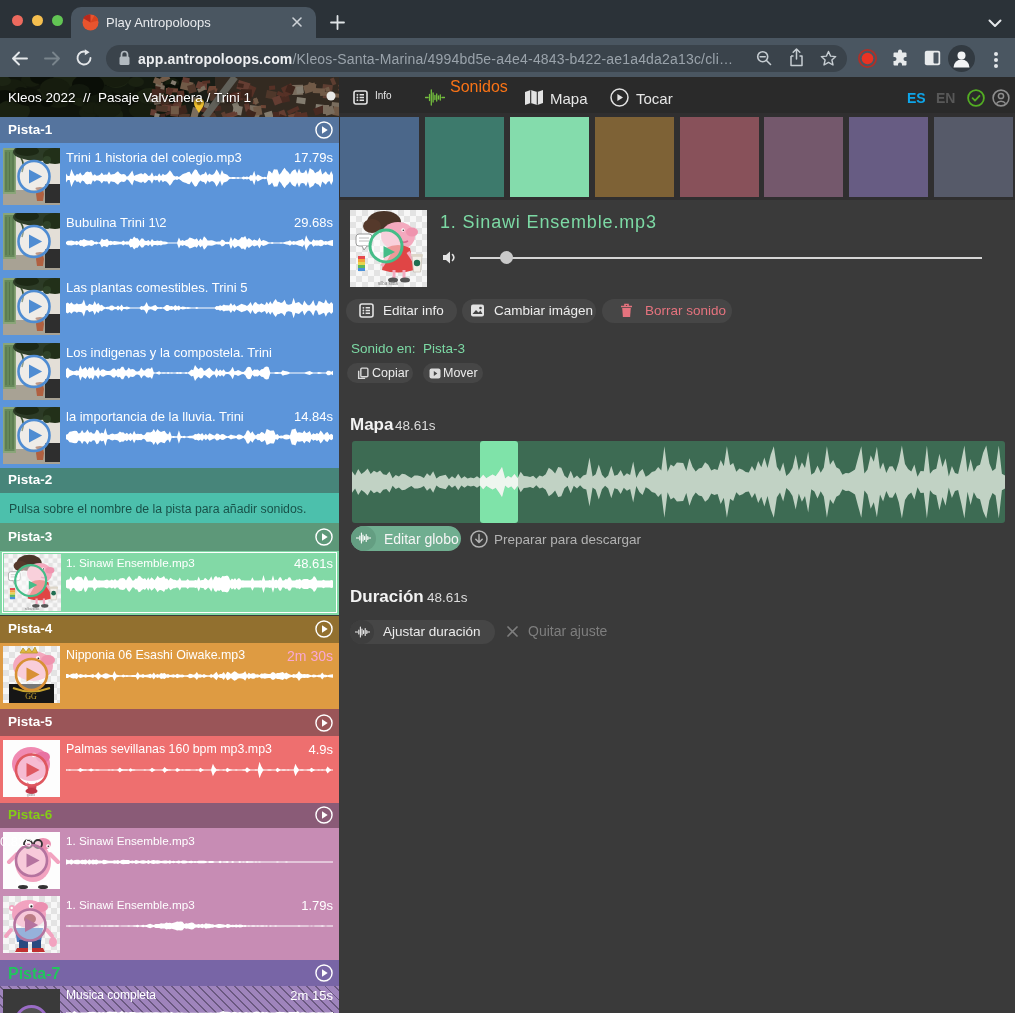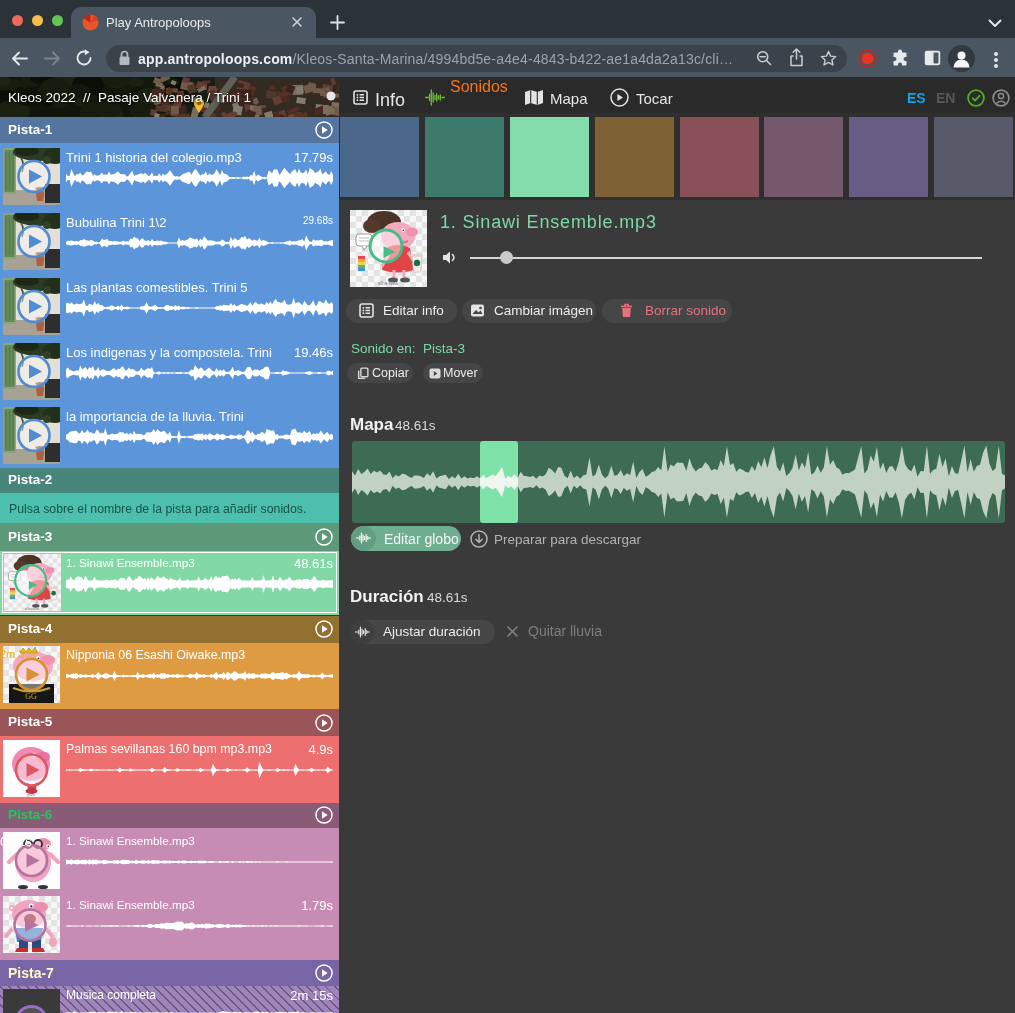--- a/index.html
+++ b/index.html
@@ -76,21 +76,21 @@
 <div class="ab" style="left:994px;top:58px;width:4px;height:4px;border-radius:50%;background:#e4e7ea"></div>
 <div class="ab" style="left:994px;top:64px;width:4px;height:4px;border-radius:50%;background:#e4e7ea"></div>
 <div class="ab" style="left:339px;top:77px;width:676px;height:36px;background:#2a2a2a"></div>
 <svg class="ab" style="left:353px;top:90px" width="15" height="15" viewBox="0 0 15 15">
       <rect x="1" y="1" width="13" height="13" rx="2" stroke="#e3e3e3" stroke-width="1.6" fill="none"></rect>
       <circle cx="4.4" cy="4.8" r="0.9" fill="#e3e3e3"></circle>
       <circle cx="4.4" cy="7.5" r="0.9" fill="#e3e3e3"></circle>
       <circle cx="4.4" cy="10.2" r="0.9" fill="#e3e3e3"></circle>
       <path d="M6.6,4.8 H11 M6.6,7.5 H11 M6.6,10.2 H11" stroke="#e3e3e3" stroke-width="1.4"></path>
     </svg>
-<div class="ab tx" style="left:375px;top:90px;font-size:18px;color:#e6e6e6">Info</div>
+<div class="ab tx" style="left:375px;top:90px;font-size:10px;color:#e6e6e6">Info</div>
 <svg class="ab" style="left:425px;top:89px" width="20" height="17" viewBox="0 0 20 17">
       <path d="M0.5,8.5 H3 M17,8.5 H19.5" stroke="#74bf3e" stroke-width="1.5" stroke-linecap="round"></path>
       <path d="M4.5,8.5 V5.5 M4.5,8.5 V11.5 M6.3,8.5 V1 M6.3,8.5 V16 M8.1,8.5 V4 M8.1,8.5 V13 M9.9,8.5 V6.5 M9.9,8.5 V10.5 M11.7,8.5 V5 M11.7,8.5 V12 M13.5,8.5 V7 M13.5,8.5 V10 M15.3,8.5 V6 M15.3,8.5 V11" stroke="#74bf3e" stroke-width="1.3" stroke-linecap="round"></path>
     </svg>
 <div class="ab tx" style="left:450px;top:78px;font-size:16px;color:#f97316">Sonidos</div>
 <svg class="ab" style="left:524px;top:89px" width="20" height="17" viewBox="0 0 20 17">
       <path d="M1,3 L6.7,1 L13.3,3 L19,1 V14 L13.3,16 L6.7,14 L1,16 Z" fill="#e3e3e3"></path>
       <path d="M6.7,1.2 V14 M13.3,3 V15.8" stroke="#2a2a2a" stroke-width="1.1"></path>
     </svg>
 <div class="ab tx" style="left:550px;top:90px;font-size:15px;color:#e6e6e6">Mapa</div>
@@ -342,21 +342,21 @@
         <ellipse cx="52" cy="8" rx="12" ry="8" fill="#223019"></ellipse>
         <ellipse cx="24" cy="3" rx="12" ry="5" fill="#1c2815"></ellipse>
         <circle cx="44" cy="12" r="4" fill="#2f4227"></circle>
         <path d="M18,10 q4,6 1,14" stroke="#3a5230" stroke-width="1.5" fill="none"></path>
         <rect x="42" y="36" width="15" height="19" fill="#2e2e2e"></rect>
         <path d="M33,46 q1,-6 4,-6 q3,0 4,6 l-1,7 h-6 Z" fill="#b06040"></path>
         <ellipse cx="37" cy="40.5" rx="4.5" ry="1.5" fill="#8a4a30"></ellipse>
       </svg>
     </div>
     <div class="ab tx" style="left:66px;top:215px;font-size:13.0px;color:#fff">Bubulina Trini 1\2</div>
-    <div class="ab tx" style="left:0;top:215px;width:333px;text-align:right;font-size:10px;color:#fff">29.68s</div>
+    <div class="ab tx" style="left:0;top:215px;width:333px;text-align:right;font-size:13px;color:#fff">29.68s</div>
     <div class="ab" style="left:66px;top:231px">
       <svg width="267" height="24" viewBox="0 0 267 24" style="display:block">
         <path d="M0.0,10.9 L1.8,9.8 L3.6,9.7 L5.4,9.5 L7.2,9.9 L9.0,10.5 L10.8,9.8 L12.5,10.8 L14.3,9.1 L16.1,9.2 L17.9,8.1 L19.7,9.0 L21.5,9.4 L23.3,9.7 L25.1,9.1 L26.9,9.4 L28.7,11.1 L30.5,10.6 L32.3,11.4 L34.0,11.0 L35.8,7.5 L37.6,8.9 L39.4,8.7 L41.2,7.8 L43.0,10.2 L44.8,9.7 L46.6,10.4 L48.4,10.1 L50.2,10.2 L52.0,10.4 L53.8,10.8 L55.6,10.8 L57.3,9.4 L59.1,10.7 L60.9,10.2 L62.7,10.4 L64.5,7.5 L66.3,8.3 L68.1,5.5 L69.9,7.2 L71.7,7.2 L73.5,10.0 L75.3,7.4 L77.1,7.4 L78.8,9.7 L80.6,9.9 L82.4,8.9 L84.2,10.8 L86.0,8.0 L87.8,10.0 L89.6,10.1 L91.4,9.4 L93.2,10.1 L95.0,9.5 L96.8,10.5 L98.6,10.6 L100.3,10.7 L102.1,11.4 L103.9,11.5 L105.7,11.5 L107.5,11.5 L109.3,11.5 L111.1,11.5 L112.9,6.6 L114.7,9.9 L116.5,9.0 L118.3,9.9 L120.1,9.0 L121.9,8.5 L123.6,6.4 L125.4,7.0 L127.2,7.7 L129.0,8.6 L130.8,7.3 L132.6,10.3 L134.4,7.5 L136.2,9.4 L138.0,5.3 L139.8,6.9 L141.6,9.5 L143.4,9.6 L145.1,9.2 L146.9,9.4 L148.7,10.2 L150.5,10.8 L152.3,10.5 L154.1,10.6 L155.9,8.6 L157.7,9.2 L159.5,11.1 L161.3,10.8 L163.1,11.1 L164.9,5.7 L166.7,9.7 L168.4,7.0 L170.2,8.0 L172.0,9.2 L173.8,8.3 L175.6,6.0 L177.4,6.5 L179.2,4.9 L181.0,8.7 L182.8,7.1 L184.6,8.2 L186.4,9.7 L188.2,8.5 L189.9,9.2 L191.7,9.8 L193.5,6.4 L195.3,10.2 L197.1,8.9 L198.9,9.6 L200.7,10.2 L202.5,11.3 L204.3,11.5 L206.1,10.9 L207.9,11.5 L209.7,11.5 L211.4,11.5 L213.2,11.5 L215.0,11.3 L216.8,11.5 L218.6,10.9 L220.4,10.4 L222.2,10.3 L224.0,9.3 L225.8,10.7 L227.6,10.0 L229.4,10.5 L231.2,10.0 L233.0,9.2 L234.7,8.9 L236.5,7.9 L238.3,10.8 L240.1,4.3 L241.9,8.2 L243.7,10.6 L245.5,10.9 L247.3,8.3 L249.1,9.4 L250.9,9.2 L252.7,9.4 L254.5,8.8 L256.2,8.9 L258.0,10.6 L259.8,10.1 L261.6,10.4 L263.4,9.8 L265.2,9.2 L267.0,8.9 L267.0,15.1 L265.2,14.8 L263.4,14.2 L261.6,13.6 L259.8,13.9 L258.0,13.4 L256.2,15.1 L254.5,15.2 L252.7,14.6 L250.9,14.8 L249.1,14.6 L247.3,15.7 L245.5,13.1 L243.7,13.4 L241.9,15.8 L240.1,19.7 L238.3,13.2 L236.5,16.1 L234.7,15.1 L233.0,14.8 L231.2,14.0 L229.4,13.5 L227.6,14.0 L225.8,13.3 L224.0,14.7 L222.2,13.7 L220.4,13.6 L218.6,13.1 L216.8,12.5 L215.0,12.7 L213.2,12.5 L211.4,12.5 L209.7,12.5 L207.9,12.5 L206.1,13.1 L204.3,12.5 L202.5,12.7 L200.7,13.8 L198.9,14.4 L197.1,15.1 L195.3,13.8 L193.5,17.6 L191.7,14.2 L189.9,14.8 L188.2,15.5 L186.4,14.3 L184.6,15.8 L182.8,16.9 L181.0,15.3 L179.2,19.1 L177.4,17.5 L175.6,18.0 L173.8,15.7 L172.0,14.8 L170.2,16.0 L168.4,17.0 L166.7,14.3 L164.9,18.3 L163.1,12.9 L161.3,13.2 L159.5,12.9 L157.7,14.8 L155.9,15.4 L154.1,13.4 L152.3,13.5 L150.5,13.2 L148.7,13.8 L146.9,14.6 L145.1,14.8 L143.4,14.4 L141.6,14.5 L139.8,17.1 L138.0,18.7 L136.2,14.6 L134.4,16.5 L132.6,13.7 L130.8,16.7 L129.0,15.4 L127.2,16.3 L125.4,17.0 L123.6,17.6 L121.9,15.5 L120.1,15.0 L118.3,14.1 L116.5,15.0 L114.7,14.1 L112.9,17.4 L111.1,12.5 L109.3,12.5 L107.5,12.5 L105.7,12.5 L103.9,12.5 L102.1,12.6 L100.3,13.3 L98.6,13.4 L96.8,13.5 L95.0,14.5 L93.2,13.9 L91.4,14.6 L89.6,13.9 L87.8,14.0 L86.0,16.0 L84.2,13.2 L82.4,15.1 L80.6,14.1 L78.8,14.3 L77.1,16.6 L75.3,16.6 L73.5,14.0 L71.7,16.8 L69.9,16.8 L68.1,18.5 L66.3,15.7 L64.5,16.5 L62.7,13.6 L60.9,13.8 L59.1,13.3 L57.3,14.6 L55.6,13.2 L53.8,13.2 L52.0,13.6 L50.2,13.8 L48.4,13.9 L46.6,13.6 L44.8,14.3 L43.0,13.8 L41.2,16.2 L39.4,15.3 L37.6,15.1 L35.8,16.5 L34.0,13.0 L32.3,12.6 L30.5,13.4 L28.7,12.9 L26.9,14.6 L25.1,14.9 L23.3,14.3 L21.5,14.6 L19.7,15.0 L17.9,15.9 L16.1,14.8 L14.3,14.9 L12.5,13.2 L10.8,14.2 L9.0,13.5 L7.2,14.1 L5.4,14.5 L3.6,14.3 L1.8,14.2 L0.0,13.1 Z" fill="#ffffff"></path>
       </svg>
     </div>
 <svg class="ab" style="left:3px;top:213px" width="57" height="57" viewBox="0 0 57 57">
       <circle cx="31.0" cy="28.5" r="15.5" fill="rgba(255,255,255,0.42)" stroke="#4f8cd2" stroke-width="2.6"></circle>
       <path d="M26.0,21.5 L39.1,28.5 L26.0,35.5 Z" fill="#4f8cd2"></path>
     </svg>
 <div class="ab" style="left:3px;top:278px;width:57px;height:57px;overflow:hidden">
@@ -397,21 +397,20 @@
         <ellipse cx="52" cy="8" rx="12" ry="8" fill="#223019"></ellipse>
         <ellipse cx="24" cy="3" rx="12" ry="5" fill="#1c2815"></ellipse>
         <circle cx="44" cy="12" r="4" fill="#2f4227"></circle>
         <path d="M18,10 q4,6 1,14" stroke="#3a5230" stroke-width="1.5" fill="none"></path>
         <rect x="42" y="36" width="15" height="19" fill="#2e2e2e"></rect>
         <path d="M33,46 q1,-6 4,-6 q3,0 4,6 l-1,7 h-6 Z" fill="#b06040"></path>
         <ellipse cx="37" cy="40.5" rx="4.5" ry="1.5" fill="#8a4a30"></ellipse>
       </svg>
     </div>
     <div class="ab tx" style="left:66px;top:345px;font-size:13.0px;color:#fff">Los indigenas y la compostela. Trini</div>
-    <div class="ab tx" style="left:0;top:345px;width:333px;text-align:right;font-size:13px;color:#fff">19.46s</div>
     <div class="ab" style="left:66px;top:361px">
       <svg width="267" height="24" viewBox="0 0 267 24" style="display:block">
         <path d="M0.0,8.2 L1.8,6.4 L3.6,8.7 L5.4,9.6 L7.2,10.2 L9.0,9.9 L10.8,9.3 L12.5,10.0 L14.3,4.2 L16.1,8.4 L17.9,7.3 L19.7,6.1 L21.5,9.3 L23.3,6.0 L25.1,7.5 L26.9,5.0 L28.7,9.7 L30.5,9.0 L32.3,6.0 L34.0,10.3 L35.8,8.6 L37.6,8.2 L39.4,9.5 L41.2,10.0 L43.0,9.9 L44.8,9.6 L46.6,7.7 L48.4,7.3 L50.2,9.4 L52.0,7.6 L53.8,8.2 L55.6,5.7 L57.3,5.8 L59.1,9.2 L60.9,9.3 L62.7,6.6 L64.5,8.6 L66.3,8.0 L68.1,8.4 L69.9,10.3 L71.7,10.4 L73.5,9.7 L75.3,6.4 L77.1,9.3 L78.8,9.5 L80.6,7.8 L82.4,7.2 L84.2,8.1 L86.0,6.0 L87.8,11.3 L89.6,11.4 L91.4,10.9 L93.2,10.3 L95.0,11.4 L96.8,11.2 L98.6,11.3 L100.3,11.5 L102.1,11.1 L103.9,11.5 L105.7,11.2 L107.5,11.4 L109.3,11.5 L111.1,11.1 L112.9,11.2 L114.7,11.1 L116.5,11.5 L118.3,11.5 L120.1,11.1 L121.9,11.5 L123.6,10.2 L125.4,8.4 L127.2,9.3 L129.0,4.0 L130.8,6.5 L132.6,8.2 L134.4,6.6 L136.2,7.1 L138.0,10.1 L139.8,9.2 L141.6,7.8 L143.4,6.4 L145.1,8.5 L146.9,10.3 L148.7,10.5 L150.5,7.1 L152.3,10.3 L154.1,8.5 L155.9,10.1 L157.7,8.2 L159.5,10.8 L161.3,11.0 L163.1,10.8 L164.9,9.0 L166.7,5.8 L168.4,10.2 L170.2,10.1 L172.0,9.1 L173.8,9.7 L175.6,10.7 L177.4,11.1 L179.2,9.7 L181.0,6.6 L182.8,5.7 L184.6,6.2 L186.4,10.2 L188.2,8.5 L189.9,8.7 L191.7,8.5 L193.5,9.9 L195.3,8.3 L197.1,7.9 L198.9,6.0 L200.7,5.5 L202.5,6.0 L204.3,11.4 L206.1,11.5 L207.9,11.5 L209.7,11.0 L211.4,10.9 L213.2,11.2 L215.0,11.3 L216.8,9.3 L218.6,10.1 L220.4,10.2 L222.2,10.7 L224.0,11.5 L225.8,11.5 L227.6,11.5 L229.4,11.4 L231.2,11.5 L233.0,11.5 L234.7,11.5 L236.5,11.5 L238.3,11.5 L240.1,10.9 L241.9,10.6 L243.7,10.0 L245.5,11.0 L247.3,11.4 L249.1,11.5 L250.9,11.4 L252.7,11.1 L254.5,11.2 L256.2,11.5 L258.0,11.5 L259.8,11.5 L261.6,9.8 L263.4,9.8 L265.2,10.7 L267.0,9.8 L267.0,14.2 L265.2,13.3 L263.4,14.2 L261.6,14.2 L259.8,12.5 L258.0,12.5 L256.2,12.5 L254.5,12.8 L252.7,12.9 L250.9,12.6 L249.1,12.5 L247.3,12.6 L245.5,13.0 L243.7,14.0 L241.9,13.4 L240.1,13.1 L238.3,12.5 L236.5,12.5 L234.7,12.5 L233.0,12.5 L231.2,12.5 L229.4,12.6 L227.6,12.5 L225.8,12.5 L224.0,12.5 L222.2,13.3 L220.4,13.8 L218.6,13.9 L216.8,14.7 L215.0,12.7 L213.2,12.8 L211.4,13.1 L209.7,13.0 L207.9,12.5 L206.1,12.5 L204.3,12.6 L202.5,18.0 L200.7,18.5 L198.9,18.0 L197.1,16.1 L195.3,15.7 L193.5,14.1 L191.7,15.5 L189.9,15.3 L188.2,15.5 L186.4,13.8 L184.6,17.8 L182.8,18.3 L181.0,17.4 L179.2,14.3 L177.4,12.9 L175.6,13.3 L173.8,14.3 L172.0,14.9 L170.2,13.9 L168.4,13.8 L166.7,18.2 L164.9,15.0 L163.1,13.2 L161.3,13.0 L159.5,13.2 L157.7,15.8 L155.9,13.9 L154.1,15.5 L152.3,13.7 L150.5,16.9 L148.7,13.5 L146.9,13.7 L145.1,15.5 L143.4,17.6 L141.6,16.2 L139.8,14.8 L138.0,13.9 L136.2,16.9 L134.4,17.4 L132.6,15.8 L130.8,17.5 L129.0,20.0 L127.2,14.7 L125.4,15.6 L123.6,13.8 L121.9,12.5 L120.1,12.9 L118.3,12.5 L116.5,12.5 L114.7,12.9 L112.9,12.8 L111.1,12.9 L109.3,12.5 L107.5,12.6 L105.7,12.8 L103.9,12.5 L102.1,12.9 L100.3,12.5 L98.6,12.7 L96.8,12.8 L95.0,12.6 L93.2,13.7 L91.4,13.1 L89.6,12.6 L87.8,12.7 L86.0,18.0 L84.2,15.9 L82.4,16.8 L80.6,16.2 L78.8,14.5 L77.1,14.7 L75.3,17.6 L73.5,14.3 L71.7,13.6 L69.9,13.7 L68.1,15.6 L66.3,16.0 L64.5,15.4 L62.7,17.4 L60.9,14.7 L59.1,14.8 L57.3,18.2 L55.6,18.3 L53.8,15.8 L52.0,16.4 L50.2,14.6 L48.4,16.7 L46.6,16.3 L44.8,14.4 L43.0,14.1 L41.2,14.0 L39.4,14.5 L37.6,15.8 L35.8,15.4 L34.0,13.7 L32.3,18.0 L30.5,15.0 L28.7,14.3 L26.9,19.0 L25.1,16.5 L23.3,18.0 L21.5,14.7 L19.7,17.9 L17.9,16.7 L16.1,15.6 L14.3,19.8 L12.5,14.0 L10.8,14.7 L9.0,14.1 L7.2,13.8 L5.4,14.4 L3.6,15.3 L1.8,17.6 L0.0,15.8 Z" fill="#ffffff"></path>
       </svg>
     </div>
 <svg class="ab" style="left:3px;top:343px" width="57" height="57" viewBox="0 0 57 57">
       <circle cx="31.0" cy="28.5" r="15.5" fill="rgba(255,255,255,0.42)" stroke="#4f8cd2" stroke-width="2.6"></circle>
       <path d="M26.0,21.5 L39.1,28.5 L26.0,35.5 Z" fill="#4f8cd2"></path>
     </svg>
 <div class="ab" style="left:3px;top:407px;width:57px;height:57px;overflow:hidden">
@@ -425,20 +424,21 @@
         <ellipse cx="52" cy="8" rx="12" ry="8" fill="#223019"></ellipse>
         <ellipse cx="24" cy="3" rx="12" ry="5" fill="#1c2815"></ellipse>
         <circle cx="44" cy="12" r="4" fill="#2f4227"></circle>
         <path d="M18,10 q4,6 1,14" stroke="#3a5230" stroke-width="1.5" fill="none"></path>
         <rect x="42" y="36" width="15" height="19" fill="#2e2e2e"></rect>
         <path d="M33,46 q1,-6 4,-6 q3,0 4,6 l-1,7 h-6 Z" fill="#b06040"></path>
         <ellipse cx="37" cy="40.5" rx="4.5" ry="1.5" fill="#8a4a30"></ellipse>
       </svg>
     </div>
     <div class="ab tx" style="left:66px;top:409px;font-size:13.0px;color:#fff">la importancia de la lluvia. Trini</div>
+    <div class="ab tx" style="left:0;top:409px;width:333px;text-align:right;font-size:13px;color:#fff">14.84s</div>
     <div class="ab" style="left:66px;top:425px">
       <svg width="267" height="24" viewBox="0 0 267 24" style="display:block">
         <path d="M0.0,9.8 L1.8,8.9 L3.6,6.7 L5.4,6.6 L7.2,6.1 L9.0,5.7 L10.8,6.1 L12.5,8.5 L14.3,8.0 L16.1,5.1 L17.9,8.1 L19.7,7.3 L21.5,4.5 L23.3,7.7 L25.1,6.9 L26.9,8.8 L28.7,8.5 L30.5,4.8 L32.3,5.6 L34.0,8.8 L35.8,7.6 L37.6,8.4 L39.4,3.1 L41.2,9.4 L43.0,10.0 L44.8,8.9 L46.6,8.6 L48.4,9.2 L50.2,9.1 L52.0,8.5 L53.8,6.4 L55.6,7.5 L57.3,7.2 L59.1,9.1 L60.9,7.8 L62.7,9.4 L64.5,7.8 L66.3,9.8 L68.1,5.7 L69.9,9.3 L71.7,8.8 L73.5,9.1 L75.3,8.7 L77.1,10.3 L78.8,9.8 L80.6,7.3 L82.4,7.3 L84.2,7.5 L86.0,6.8 L87.8,3.9 L89.6,7.3 L91.4,4.1 L93.2,6.0 L95.0,7.1 L96.8,6.3 L98.6,5.7 L100.3,8.3 L102.1,9.5 L103.9,6.3 L105.7,11.3 L107.5,10.9 L109.3,11.3 L111.1,11.2 L112.9,5.3 L114.7,10.8 L116.5,11.3 L118.3,10.7 L120.1,11.4 L121.9,11.3 L123.6,10.7 L125.4,10.7 L127.2,10.4 L129.0,9.1 L130.8,9.3 L132.6,8.3 L134.4,9.4 L136.2,8.1 L138.0,10.5 L139.8,8.8 L141.6,10.6 L143.4,8.3 L145.1,9.0 L146.9,9.9 L148.7,10.5 L150.5,8.5 L152.3,8.8 L154.1,10.2 L155.9,9.1 L157.7,9.2 L159.5,10.5 L161.3,11.3 L163.1,10.7 L164.9,9.6 L166.7,10.3 L168.4,10.4 L170.2,11.1 L172.0,9.5 L173.8,9.5 L175.6,10.2 L177.4,11.2 L179.2,9.5 L181.0,5.6 L182.8,5.4 L184.6,8.6 L186.4,6.3 L188.2,9.3 L189.9,10.4 L191.7,8.7 L193.5,9.0 L195.3,7.0 L197.1,7.6 L198.9,9.1 L200.7,3.9 L202.5,4.8 L204.3,5.8 L206.1,5.5 L207.9,5.5 L209.7,10.0 L211.4,8.9 L213.2,10.9 L215.0,10.4 L216.8,10.7 L218.6,9.7 L220.4,9.5 L222.2,9.8 L224.0,10.4 L225.8,4.6 L227.6,4.2 L229.4,3.5 L231.2,7.7 L233.0,7.3 L234.7,7.5 L236.5,8.0 L238.3,5.4 L240.1,8.0 L241.9,7.5 L243.7,6.1 L245.5,10.0 L247.3,8.2 L249.1,9.2 L250.9,7.9 L252.7,9.1 L254.5,5.6 L256.2,7.3 L258.0,10.0 L259.8,7.7 L261.6,6.9 L263.4,9.9 L265.2,8.8 L267.0,10.1 L267.0,13.9 L265.2,15.2 L263.4,14.1 L261.6,17.1 L259.8,16.3 L258.0,14.0 L256.2,16.7 L254.5,18.4 L252.7,14.9 L250.9,16.1 L249.1,14.8 L247.3,15.8 L245.5,14.0 L243.7,17.9 L241.9,16.5 L240.1,16.0 L238.3,18.6 L236.5,16.0 L234.7,16.5 L233.0,16.7 L231.2,16.3 L229.4,20.5 L227.6,19.8 L225.8,19.4 L224.0,13.6 L222.2,14.2 L220.4,14.5 L218.6,14.3 L216.8,13.3 L215.0,13.6 L213.2,13.1 L211.4,15.1 L209.7,14.0 L207.9,18.5 L206.1,18.5 L204.3,18.2 L202.5,19.2 L200.7,20.1 L198.9,14.9 L197.1,16.4 L195.3,17.0 L193.5,15.0 L191.7,15.3 L189.9,13.6 L188.2,14.7 L186.4,17.7 L184.6,15.4 L182.8,18.6 L181.0,18.4 L179.2,14.5 L177.4,12.8 L175.6,13.8 L173.8,14.5 L172.0,14.5 L170.2,12.9 L168.4,13.6 L166.7,13.7 L164.9,14.4 L163.1,13.3 L161.3,12.7 L159.5,13.5 L157.7,14.8 L155.9,14.9 L154.1,13.8 L152.3,15.2 L150.5,15.5 L148.7,13.5 L146.9,14.1 L145.1,15.0 L143.4,15.7 L141.6,13.4 L139.8,15.2 L138.0,13.5 L136.2,15.9 L134.4,14.6 L132.6,15.7 L130.8,14.7 L129.0,14.9 L127.2,13.6 L125.4,13.3 L123.6,13.3 L121.9,12.7 L120.1,12.6 L118.3,13.3 L116.5,12.7 L114.7,13.2 L112.9,18.7 L111.1,12.8 L109.3,12.7 L107.5,13.1 L105.7,12.7 L103.9,17.7 L102.1,14.5 L100.3,15.7 L98.6,18.3 L96.8,17.7 L95.0,16.9 L93.2,18.0 L91.4,19.9 L89.6,16.7 L87.8,20.1 L86.0,17.2 L84.2,16.5 L82.4,16.7 L80.6,16.7 L78.8,14.2 L77.1,13.7 L75.3,15.3 L73.5,14.9 L71.7,15.2 L69.9,14.7 L68.1,18.3 L66.3,14.2 L64.5,16.2 L62.7,14.6 L60.9,16.2 L59.1,14.9 L57.3,16.8 L55.6,16.5 L53.8,17.6 L52.0,15.5 L50.2,14.9 L48.4,14.8 L46.6,15.4 L44.8,15.1 L43.0,14.0 L41.2,14.6 L39.4,20.9 L37.6,15.6 L35.8,16.4 L34.0,15.2 L32.3,18.4 L30.5,19.2 L28.7,15.5 L26.9,15.2 L25.1,17.1 L23.3,16.3 L21.5,19.5 L19.7,16.7 L17.9,15.9 L16.1,18.9 L14.3,16.0 L12.5,15.5 L10.8,17.9 L9.0,18.3 L7.2,17.9 L5.4,17.4 L3.6,17.3 L1.8,15.1 L0.0,14.2 Z" fill="#ffffff"></path>
       </svg>
     </div>
 <svg class="ab" style="left:3px;top:407px" width="57" height="57" viewBox="0 0 57 57">
       <circle cx="31.0" cy="28.5" r="15.5" fill="rgba(255,255,255,0.42)" stroke="#4f8cd2" stroke-width="2.6"></circle>
       <path d="M26.0,21.5 L39.1,28.5 L26.0,35.5 Z" fill="#4f8cd2"></path>
     </svg>
 <div class="ab" style="left:0;top:468px;width:339px;height:25px;background:#47857a"></div>
@@ -523,21 +523,21 @@
         <circle cx="35.4" cy="12.3" r="0.9" fill="#222"></circle>
         <path d="M17,7 l3,-5 l3,4 l3,-4 l3,4 l3,-5 l2.5,6 Z" fill="#e0b83e" stroke="#b8922a" stroke-width="0.8"></path>
         <rect x="6" y="38" width="45" height="19" fill="#161616"></rect>
         <path d="M10,42 q18,7 37,0" stroke="#caa530" stroke-width="2" fill="none"></path>
         <text x="28" y="53" font-size="8" fill="#caa530" text-anchor="middle" font-family="Liberation Serif">GG</text>
         <circle cx="28.5" cy="28.5" r="15.5" fill="rgba(255,255,255,0.42)" stroke="#d89034" stroke-width="2.6"></circle>
         <path d="M23.5,21.5 L36.6,28.5 L23.5,35.5 Z" fill="#d89034"></path>
       </svg>
     </div>
     <div class="ab tx" style="left:66px;top:648px;font-size:12.4px;color:#fff">Nipponia 06 Esashi Oiwake.mp3</div>
-    <div class="ab tx" style="left:0;top:648px;width:333px;text-align:left;font-size:11px;color:#eab308">2m 30s</div>
+    <div class="ab tx" style="left:0;top:648px;width:333px;text-align:right;font-size:14px;color:#f9a8d4">2m 30s</div>
     <div class="ab" style="left:66px;top:664px">
       <svg width="267" height="24" viewBox="0 0 267 24" style="display:block">
         <path d="M0.0,9.9 L1.8,9.9 L3.6,10.9 L5.4,9.9 L7.2,9.6 L9.0,9.7 L10.8,9.1 L12.5,11.0 L14.3,10.0 L16.1,10.4 L17.9,11.1 L19.7,10.3 L21.5,10.9 L23.3,11.0 L25.1,10.7 L26.9,10.1 L28.7,11.3 L30.5,10.2 L32.3,7.9 L34.0,10.3 L35.8,11.1 L37.6,9.9 L39.4,9.2 L41.2,9.4 L43.0,10.6 L44.8,10.9 L46.6,10.9 L48.4,7.0 L50.2,10.5 L52.0,11.0 L53.8,11.2 L55.6,11.2 L57.3,10.4 L59.1,11.3 L60.9,11.0 L62.7,11.3 L64.5,11.3 L66.3,10.9 L68.1,10.9 L69.9,11.1 L71.7,7.9 L73.5,10.7 L75.3,10.7 L77.1,10.0 L78.8,11.0 L80.6,10.8 L82.4,10.5 L84.2,9.7 L86.0,10.7 L87.8,8.6 L89.6,11.0 L91.4,10.1 L93.2,10.7 L95.0,9.1 L96.8,9.6 L98.6,9.1 L100.3,10.5 L102.1,10.1 L103.9,10.9 L105.7,10.7 L107.5,10.3 L109.3,11.0 L111.1,9.8 L112.9,10.6 L114.7,10.8 L116.5,10.4 L118.3,11.3 L120.1,11.2 L121.9,10.9 L123.6,9.7 L125.4,9.9 L127.2,10.7 L129.0,10.3 L130.8,7.9 L132.6,10.6 L134.4,10.3 L136.2,11.1 L138.0,10.0 L139.8,11.0 L141.6,11.2 L143.4,11.2 L145.1,10.0 L146.9,10.9 L148.7,9.4 L150.5,7.8 L152.3,10.9 L154.1,9.9 L155.9,10.0 L157.7,7.9 L159.5,10.7 L161.3,7.8 L163.1,8.4 L164.9,9.9 L166.7,8.5 L168.4,7.3 L170.2,7.9 L172.0,9.5 L173.8,9.8 L175.6,9.6 L177.4,9.0 L179.2,7.3 L181.0,10.8 L182.8,8.7 L184.6,10.0 L186.4,9.2 L188.2,9.3 L189.9,10.5 L191.7,10.3 L193.5,11.1 L195.3,9.5 L197.1,9.7 L198.9,9.2 L200.7,9.7 L202.5,9.9 L204.3,9.9 L206.1,8.3 L207.9,8.2 L209.7,9.7 L211.4,8.9 L213.2,9.0 L215.0,8.4 L216.8,7.9 L218.6,9.5 L220.4,8.4 L222.2,9.8 L224.0,10.6 L225.8,10.9 L227.6,10.0 L229.4,10.5 L231.2,9.8 L233.0,7.0 L234.7,9.5 L236.5,10.3 L238.3,10.0 L240.1,10.2 L241.9,9.9 L243.7,10.8 L245.5,11.2 L247.3,10.6 L249.1,10.7 L250.9,11.2 L252.7,10.7 L254.5,10.8 L256.2,8.6 L258.0,10.8 L259.8,10.7 L261.6,11.3 L263.4,10.7 L265.2,10.4 L267.0,10.2 L267.0,13.8 L265.2,13.6 L263.4,13.3 L261.6,12.7 L259.8,13.3 L258.0,13.2 L256.2,15.4 L254.5,13.2 L252.7,13.3 L250.9,12.8 L249.1,13.3 L247.3,13.4 L245.5,12.8 L243.7,13.2 L241.9,14.1 L240.1,13.8 L238.3,14.0 L236.5,13.7 L234.7,14.5 L233.0,17.0 L231.2,14.2 L229.4,13.5 L227.6,14.0 L225.8,13.1 L224.0,13.4 L222.2,14.2 L220.4,15.6 L218.6,14.5 L216.8,16.1 L215.0,15.6 L213.2,15.0 L211.4,15.1 L209.7,14.3 L207.9,15.8 L206.1,15.7 L204.3,14.1 L202.5,14.1 L200.7,14.3 L198.9,14.8 L197.1,14.3 L195.3,14.5 L193.5,12.9 L191.7,13.7 L189.9,13.5 L188.2,14.7 L186.4,14.8 L184.6,14.0 L182.8,15.3 L181.0,13.2 L179.2,16.7 L177.4,15.0 L175.6,14.4 L173.8,14.2 L172.0,14.5 L170.2,16.1 L168.4,16.7 L166.7,15.5 L164.9,14.1 L163.1,15.6 L161.3,16.2 L159.5,13.3 L157.7,16.1 L155.9,14.0 L154.1,14.1 L152.3,13.1 L150.5,16.2 L148.7,14.6 L146.9,13.1 L145.1,14.0 L143.4,12.8 L141.6,12.8 L139.8,13.0 L138.0,14.0 L136.2,12.9 L134.4,13.7 L132.6,13.4 L130.8,16.1 L129.0,13.7 L127.2,13.3 L125.4,14.1 L123.6,14.3 L121.9,13.1 L120.1,12.8 L118.3,12.7 L116.5,13.6 L114.7,13.2 L112.9,13.4 L111.1,14.2 L109.3,13.0 L107.5,13.7 L105.7,13.3 L103.9,13.1 L102.1,13.9 L100.3,13.5 L98.6,14.9 L96.8,14.4 L95.0,14.9 L93.2,13.3 L91.4,13.9 L89.6,13.0 L87.8,15.4 L86.0,13.3 L84.2,14.3 L82.4,13.5 L80.6,13.2 L78.8,13.0 L77.1,14.0 L75.3,13.3 L73.5,13.3 L71.7,16.1 L69.9,12.9 L68.1,13.1 L66.3,13.1 L64.5,12.7 L62.7,12.7 L60.9,13.0 L59.1,12.7 L57.3,13.6 L55.6,12.8 L53.8,12.8 L52.0,13.0 L50.2,13.5 L48.4,17.0 L46.6,13.1 L44.8,13.1 L43.0,13.4 L41.2,14.6 L39.4,14.8 L37.6,14.1 L35.8,12.9 L34.0,13.7 L32.3,16.1 L30.5,13.8 L28.7,12.7 L26.9,13.9 L25.1,13.3 L23.3,13.0 L21.5,13.1 L19.7,13.7 L17.9,12.9 L16.1,13.6 L14.3,14.0 L12.5,13.0 L10.8,14.9 L9.0,14.3 L7.2,14.4 L5.4,14.1 L3.6,13.1 L1.8,14.1 L0.0,14.1 Z" fill="#ffffff"></path>
       </svg>
     </div>
 <div class="ab" style="left:0;top:709px;width:339px;height:27px;background:#9a5558"></div>
     <div class="ab tx" style="left:8px;top:714px;font-size:13.5px;font-weight:bold;color:#fff">Pista-5</div>
     <svg class="ab" style="left:315px;top:714px" width="18" height="18" viewBox="0 0 19 19">
       <circle cx="9.5" cy="9.5" r="8.5" stroke="#fff" stroke-width="1.5" fill="none"></circle>
       <path d="M7.4,5.6 L13.4,9.5 L7.4,13.4 Z" fill="#fff"></path>
@@ -558,21 +558,21 @@
       </svg>
     </div>
     <div class="ab tx" style="left:66px;top:742px;font-size:12.4px;color:#fff">Palmas sevillanas 160 bpm mp3.mp3</div>
     <div class="ab tx" style="left:0;top:742px;width:333px;text-align:right;font-size:13px;color:#fff">4.9s</div>
     <div class="ab" style="left:66px;top:758px">
       <svg width="267" height="24" viewBox="0 0 267 24" style="display:block">
         <path d="M0.0,11.3 L1.8,11.5 L3.6,11.3 L5.4,11.4 L7.2,11.4 L9.0,11.4 L10.8,11.4 L12.5,11.3 L14.3,9.9 L16.1,11.1 L17.9,11.3 L19.7,11.3 L21.5,11.4 L23.3,11.3 L25.1,10.5 L26.9,11.3 L28.7,11.4 L30.5,11.3 L32.3,11.3 L34.0,11.4 L35.8,11.4 L37.6,11.4 L39.4,11.4 L41.2,11.4 L43.0,11.3 L44.8,11.5 L46.6,11.3 L48.4,11.4 L50.2,11.4 L52.0,11.3 L53.8,9.5 L55.6,10.9 L57.3,11.3 L59.1,11.3 L60.9,11.3 L62.7,11.4 L64.5,10.3 L66.3,11.2 L68.1,11.3 L69.9,11.4 L71.7,11.4 L73.5,11.4 L75.3,11.5 L77.1,11.5 L78.8,11.3 L80.6,11.4 L82.4,11.4 L84.2,11.3 L86.0,9.7 L87.8,11.0 L89.6,11.4 L91.4,11.5 L93.2,11.5 L95.0,11.4 L96.8,11.3 L98.6,9.0 L100.3,10.7 L102.1,11.3 L103.9,11.3 L105.7,11.5 L107.5,11.5 L109.3,11.5 L111.1,10.0 L112.9,11.1 L114.7,11.4 L116.5,11.3 L118.3,11.4 L120.1,11.3 L121.9,11.3 L123.6,11.3 L125.4,11.4 L127.2,11.4 L129.0,11.5 L130.8,11.3 L132.6,11.4 L134.4,9.7 L136.2,11.0 L138.0,11.4 L139.8,11.4 L141.6,11.4 L143.4,11.5 L145.1,11.4 L146.9,5.7 L148.7,9.2 L150.5,11.3 L152.3,11.3 L154.1,11.4 L155.9,11.4 L157.7,11.3 L159.5,11.4 L161.3,9.7 L163.1,11.0 L164.9,11.3 L166.7,11.5 L168.4,11.4 L170.2,11.3 L172.0,11.5 L173.8,11.4 L175.6,11.4 L177.4,11.3 L179.2,11.3 L181.0,9.2 L182.8,10.8 L184.6,11.5 L186.4,11.4 L188.2,11.4 L189.9,11.3 L191.7,11.4 L193.5,3.7 L195.3,8.3 L197.1,11.3 L198.9,11.4 L200.7,11.4 L202.5,11.3 L204.3,11.3 L206.1,11.4 L207.9,11.4 L209.7,11.4 L211.4,9.7 L213.2,11.0 L215.0,11.4 L216.8,11.3 L218.6,11.3 L220.4,11.4 L222.2,11.3 L224.0,11.4 L225.8,11.4 L227.6,11.4 L229.4,5.7 L231.2,9.2 L233.0,11.4 L234.7,11.3 L236.5,11.3 L238.3,11.4 L240.1,11.4 L241.9,11.3 L243.7,11.3 L245.5,9.7 L247.3,11.0 L249.1,11.4 L250.9,11.4 L252.7,11.3 L254.5,11.4 L256.2,11.3 L258.0,11.4 L259.8,11.4 L261.6,8.6 L263.4,10.4 L265.2,11.4 L267.0,11.5 L267.0,12.5 L265.2,12.6 L263.4,13.6 L261.6,15.4 L259.8,12.6 L258.0,12.6 L256.2,12.7 L254.5,12.6 L252.7,12.7 L250.9,12.6 L249.1,12.6 L247.3,13.0 L245.5,14.3 L243.7,12.7 L241.9,12.7 L240.1,12.6 L238.3,12.6 L236.5,12.7 L234.7,12.7 L233.0,12.6 L231.2,14.8 L229.4,18.3 L227.6,12.6 L225.8,12.6 L224.0,12.6 L222.2,12.7 L220.4,12.6 L218.6,12.7 L216.8,12.7 L215.0,12.6 L213.2,13.0 L211.4,14.3 L209.7,12.6 L207.9,12.6 L206.1,12.6 L204.3,12.7 L202.5,12.7 L200.7,12.6 L198.9,12.6 L197.1,12.7 L195.3,15.7 L193.5,20.3 L191.7,12.6 L189.9,12.7 L188.2,12.6 L186.4,12.6 L184.6,12.5 L182.8,13.2 L181.0,14.8 L179.2,12.7 L177.4,12.7 L175.6,12.6 L173.8,12.6 L172.0,12.5 L170.2,12.7 L168.4,12.6 L166.7,12.5 L164.9,12.7 L163.1,13.0 L161.3,14.3 L159.5,12.6 L157.7,12.7 L155.9,12.6 L154.1,12.6 L152.3,12.7 L150.5,12.7 L148.7,14.8 L146.9,18.3 L145.1,12.6 L143.4,12.5 L141.6,12.6 L139.8,12.6 L138.0,12.6 L136.2,13.0 L134.4,14.3 L132.6,12.6 L130.8,12.7 L129.0,12.5 L127.2,12.6 L125.4,12.6 L123.6,12.7 L121.9,12.7 L120.1,12.7 L118.3,12.6 L116.5,12.7 L114.7,12.6 L112.9,12.9 L111.1,14.0 L109.3,12.5 L107.5,12.5 L105.7,12.5 L103.9,12.7 L102.1,12.7 L100.3,13.3 L98.6,15.0 L96.8,12.7 L95.0,12.6 L93.2,12.5 L91.4,12.5 L89.6,12.6 L87.8,13.0 L86.0,14.3 L84.2,12.7 L82.4,12.6 L80.6,12.6 L78.8,12.7 L77.1,12.5 L75.3,12.5 L73.5,12.6 L71.7,12.6 L69.9,12.6 L68.1,12.7 L66.3,12.8 L64.5,13.7 L62.7,12.6 L60.9,12.7 L59.1,12.7 L57.3,12.7 L55.6,13.1 L53.8,14.5 L52.0,12.7 L50.2,12.6 L48.4,12.6 L46.6,12.7 L44.8,12.5 L43.0,12.7 L41.2,12.6 L39.4,12.6 L37.6,12.6 L35.8,12.6 L34.0,12.6 L32.3,12.7 L30.5,12.7 L28.7,12.6 L26.9,12.7 L25.1,13.5 L23.3,12.7 L21.5,12.6 L19.7,12.7 L17.9,12.7 L16.1,12.9 L14.3,14.1 L12.5,12.7 L10.8,12.6 L9.0,12.6 L7.2,12.6 L5.4,12.6 L3.6,12.7 L1.8,12.5 L0.0,12.7 Z" fill="#ffffff"></path>
       </svg>
     </div>
 <div class="ab" style="left:0;top:803px;width:339px;height:25px;background:#8a5b77"></div>
-    <div class="ab tx" style="left:8px;top:807px;font-size:13.5px;font-weight:bold;color:#22c55e">Pista-6</div>
+    <div class="ab tx" style="left:8px;top:807px;font-size:13.5px;font-weight:bold;color:#84cc16">Pista-6</div>
     <svg class="ab" style="left:315px;top:806px" width="18" height="18" viewBox="0 0 19 19">
       <circle cx="9.5" cy="9.5" r="8.5" stroke="#fff" stroke-width="1.5" fill="none"></circle>
       <path d="M7.4,5.6 L13.4,9.5 L7.4,13.4 Z" fill="#fff"></path>
     </svg>
 <div class="ab" style="left:0;top:828px;width:339px;height:132px;background:#c78cb4"></div>
 <div class="ab" style="left:3px;top:832px;width:57px;height:57px;overflow:hidden">
       <svg width="57" height="57" viewBox="0 0 57 57" style="display:block">
         <rect width="57" height="57" fill="#fdfdfd"></rect>
         <ellipse cx="30" cy="30" rx="18" ry="20" fill="#f2a3c0"></ellipse>
         <ellipse cx="40" cy="12" rx="8" ry="6" fill="#eb8fb0"></ellipse>
@@ -625,21 +625,21 @@
       </svg>
     </div>
     <div class="ab tx" style="left:66px;top:898px;font-size:11.7px;color:#fff">1. Sinawi Ensemble.mp3</div>
     <div class="ab tx" style="left:0;top:898px;width:333px;text-align:right;font-size:13px;color:#fff">1.79s</div>
     <div class="ab" style="left:66px;top:914px">
       <svg width="267" height="24" viewBox="0 0 267 24" style="display:block">
         <path d="M0.0,11.6 L1.8,11.6 L3.6,11.3 L5.4,11.5 L7.2,11.5 L9.0,11.4 L10.8,11.4 L12.5,11.4 L14.3,11.7 L16.1,11.3 L17.9,11.7 L19.7,11.7 L21.5,11.6 L23.3,11.5 L25.1,11.4 L26.9,11.7 L28.7,11.6 L30.5,11.5 L32.3,11.4 L34.0,11.7 L35.8,11.3 L37.6,11.6 L39.4,11.3 L41.2,11.6 L43.0,11.3 L44.8,11.3 L46.6,11.3 L48.4,11.4 L50.2,11.3 L52.0,11.3 L53.8,11.7 L55.6,11.4 L57.3,11.5 L59.1,11.5 L60.9,11.4 L62.7,11.3 L64.5,11.4 L66.3,11.5 L68.1,11.3 L69.9,11.3 L71.7,10.8 L73.5,11.4 L75.3,11.3 L77.1,10.8 L78.8,11.2 L80.6,10.9 L82.4,10.2 L84.2,9.7 L86.0,10.4 L87.8,10.9 L89.6,10.0 L91.4,10.1 L93.2,10.0 L95.0,9.2 L96.8,9.6 L98.6,9.6 L100.3,8.6 L102.1,8.9 L103.9,8.7 L105.7,9.2 L107.5,8.8 L109.3,8.3 L111.1,7.4 L112.9,7.8 L114.7,7.5 L116.5,7.8 L118.3,10.0 L120.1,9.3 L121.9,9.6 L123.6,9.1 L125.4,8.4 L127.2,8.7 L129.0,10.3 L130.8,10.4 L132.6,9.9 L134.4,10.6 L136.2,9.7 L138.0,10.4 L139.8,9.2 L141.6,9.8 L143.4,9.8 L145.1,10.3 L146.9,10.3 L148.7,10.9 L150.5,10.6 L152.3,9.9 L154.1,9.9 L155.9,10.3 L157.7,10.4 L159.5,11.1 L161.3,10.1 L163.1,10.3 L164.9,11.0 L166.7,10.7 L168.4,11.1 L170.2,10.5 L172.0,11.1 L173.8,10.6 L175.6,10.7 L177.4,11.3 L179.2,10.9 L181.0,11.5 L182.8,11.3 L184.6,11.4 L186.4,11.3 L188.2,11.2 L189.9,11.5 L191.7,11.3 L193.5,11.4 L195.3,11.3 L197.1,11.3 L198.9,11.5 L200.7,11.3 L202.5,11.7 L204.3,11.3 L206.1,11.5 L207.9,11.6 L209.7,11.3 L211.4,11.6 L213.2,11.5 L215.0,11.4 L216.8,11.5 L218.6,11.4 L220.4,11.6 L222.2,11.5 L224.0,11.6 L225.8,11.6 L227.6,11.6 L229.4,11.6 L231.2,11.6 L233.0,11.3 L234.7,11.4 L236.5,11.4 L238.3,11.4 L240.1,11.6 L241.9,11.4 L243.7,11.7 L245.5,11.6 L247.3,11.7 L249.1,11.4 L250.9,11.5 L252.7,11.4 L254.5,11.6 L256.2,11.3 L258.0,11.5 L259.8,11.7 L261.6,11.4 L263.4,11.6 L265.2,11.4 L267.0,11.6 L267.0,12.4 L265.2,12.6 L263.4,12.4 L261.6,12.6 L259.8,12.3 L258.0,12.5 L256.2,12.7 L254.5,12.4 L252.7,12.6 L250.9,12.5 L249.1,12.6 L247.3,12.3 L245.5,12.4 L243.7,12.3 L241.9,12.6 L240.1,12.4 L238.3,12.6 L236.5,12.6 L234.7,12.6 L233.0,12.7 L231.2,12.4 L229.4,12.4 L227.6,12.4 L225.8,12.4 L224.0,12.4 L222.2,12.5 L220.4,12.4 L218.6,12.6 L216.8,12.5 L215.0,12.6 L213.2,12.5 L211.4,12.4 L209.7,12.7 L207.9,12.4 L206.1,12.5 L204.3,12.7 L202.5,12.3 L200.7,12.7 L198.9,12.5 L197.1,12.7 L195.3,12.7 L193.5,12.6 L191.7,12.7 L189.9,12.5 L188.2,12.8 L186.4,12.7 L184.6,12.6 L182.8,12.7 L181.0,12.5 L179.2,13.1 L177.4,12.7 L175.6,13.3 L173.8,13.4 L172.0,12.9 L170.2,13.5 L168.4,12.9 L166.7,13.3 L164.9,13.0 L163.1,13.7 L161.3,13.9 L159.5,12.9 L157.7,13.6 L155.9,13.7 L154.1,14.1 L152.3,14.1 L150.5,13.4 L148.7,13.1 L146.9,13.7 L145.1,13.7 L143.4,14.2 L141.6,14.2 L139.8,14.8 L138.0,13.6 L136.2,14.3 L134.4,13.4 L132.6,14.1 L130.8,13.6 L129.0,13.7 L127.2,15.3 L125.4,15.6 L123.6,14.9 L121.9,14.4 L120.1,14.7 L118.3,14.0 L116.5,16.2 L114.7,16.5 L112.9,16.2 L111.1,16.6 L109.3,15.7 L107.5,15.2 L105.7,14.8 L103.9,15.3 L102.1,15.1 L100.3,15.4 L98.6,14.4 L96.8,14.4 L95.0,14.8 L93.2,14.0 L91.4,13.9 L89.6,14.0 L87.8,13.1 L86.0,13.6 L84.2,14.3 L82.4,13.8 L80.6,13.1 L78.8,12.8 L77.1,13.2 L75.3,12.7 L73.5,12.6 L71.7,13.2 L69.9,12.7 L68.1,12.7 L66.3,12.5 L64.5,12.6 L62.7,12.7 L60.9,12.6 L59.1,12.5 L57.3,12.5 L55.6,12.6 L53.8,12.3 L52.0,12.7 L50.2,12.7 L48.4,12.6 L46.6,12.7 L44.8,12.7 L43.0,12.7 L41.2,12.4 L39.4,12.7 L37.6,12.4 L35.8,12.7 L34.0,12.3 L32.3,12.6 L30.5,12.5 L28.7,12.4 L26.9,12.3 L25.1,12.6 L23.3,12.5 L21.5,12.4 L19.7,12.3 L17.9,12.3 L16.1,12.7 L14.3,12.3 L12.5,12.6 L10.8,12.6 L9.0,12.6 L7.2,12.5 L5.4,12.5 L3.6,12.7 L1.8,12.4 L0.0,12.4 Z" fill="#ffffff"></path>
       </svg>
     </div>
 <div class="ab" style="left:0;top:960px;width:339px;height:26px;background:#7865a6"></div>
-    <div class="ab tx" style="left:8px;top:965px;font-size:14px;font-weight:bold;color:#fef9c3">Pista-7</div>
+    <div class="ab tx" style="left:8px;top:965px;font-size:16px;font-weight:bold;color:#22c55e">Pista-7</div>
     <svg class="ab" style="left:315px;top:964px" width="18" height="18" viewBox="0 0 19 19">
       <circle cx="9.5" cy="9.5" r="8.5" stroke="#fff" stroke-width="1.5" fill="none"></circle>
       <path d="M7.4,5.6 L13.4,9.5 L7.4,13.4 Z" fill="#fff"></path>
     </svg>
 <div class="ab" style="left:0;top:986px;width:339px;height:27px;background:repeating-linear-gradient(45deg,#9f84bc 0 5px,#6a5880 5px 6.4px)"></div>
 <div class="ab" style="left:3px;top:989px;width:57px;height:24px;overflow:hidden">
       <svg width="57" height="57" viewBox="0 0 57 57" style="display:block">
         <rect width="57" height="57" fill="#3a3a3a"></rect>
         <circle cx="28.5" cy="33" r="15.5" fill="rgba(255,255,255,0.12)" stroke="#9a6cc6" stroke-width="3"></circle>
         <path d="M23.5,26 L36.5,33 L23.5,40 Z" fill="#9a6cc6"></path>
@@ -769,13 +769,13 @@
 <div class="ab" style="left:350px;top:620px;width:145px;height:24px;border-radius:12.0px;background:#464646"></div>
 <div class="ab" style="left:350px;top:620px;width:24px;height:24px;border-radius:50%;background:#3e3e3e"></div>
 <svg class="ab" style="left:355px;top:626px" width="15" height="12" viewBox="0 0 15 12">
       <path d="M0.5,6 H2.5 M12.5,6 H14.5" stroke="#ececec" stroke-width="1.2" stroke-linecap="round"></path>
       <path d="M3.8,6 V4 M3.8,6 V8 M5.4,6 V1 M5.4,6 V11 M7,6 V3 M7,6 V9 M8.6,6 V4.5 M8.6,6 V7.5 M10.2,6 V2.5 M10.2,6 V9.5 M11.8,6 V4.5 M11.8,6 V7.5" stroke="#ececec" stroke-width="1.1" stroke-linecap="round"></path>
     </svg>
 <div class="ab tx" style="left:383px;top:624px;font-size:13.5px;color:#ececec">Ajustar duración</div>
 <svg class="ab" style="left:506px;top:625px" width="13" height="13" viewBox="0 0 13 13">
       <path d="M2,2 L11,11 M11,2 L2,11" stroke="#7e7e7e" stroke-width="1.7" stroke-linecap="round"></path>
     </svg>
-<div class="ab tx" style="left:528px;top:623px;font-size:14px;color:#7e7e7e">Quitar lluvia</div>
+<div class="ab tx" style="left:528px;top:623px;font-size:14px;color:#7e7e7e">Quitar ajuste</div>
 </div>
 </body></html>

